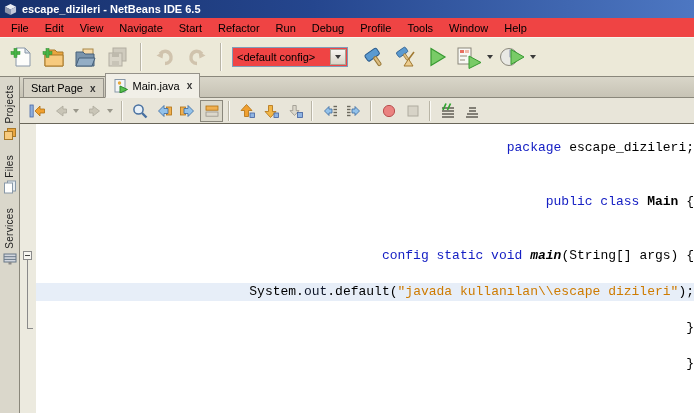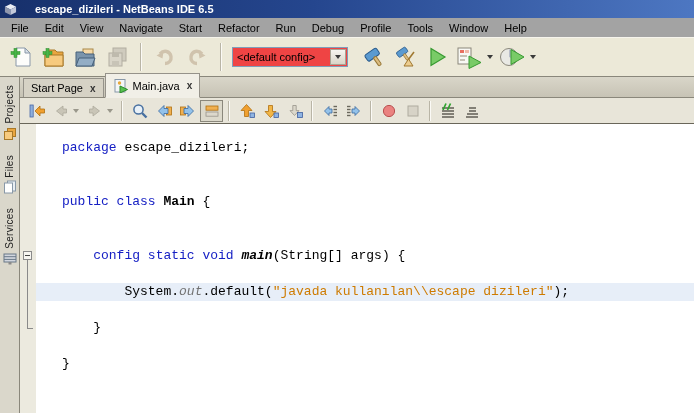--- a/index.html
+++ b/index.html
@@ -2,25 +2,25 @@
 <html><head>
 <meta charset="utf-8">
 <style>
   * { box-sizing: border-box; margin: 0; padding: 0; }
   html,body { width:694px; height:413px; overflow:hidden; }
   body { font-family:"Liberation Sans", sans-serif; font-size:11px; background:#ece9d8; color:#000; }
   .window { width:694px; height:413px; display:flex; flex-direction:column; }
 
   
   .titlebar { height:18px; flex:0 0 18px; background:linear-gradient(90deg,#17306b 0%,#25468e 45%,#4d77c2 100%);
-    color:#fff; font-weight:bold; font-size:11px; display:flex; align-items:center; gap:18px; padding:0 4px; }
+    color:#fff; font-weight:bold; font-size:11px; display:flex; align-items:center; gap:5px; padding:0 4px; }
   .titlebar .js-icon { display:flex; align-items:center; }
 
   
-  .menubar { height:20px; flex:0 0 20px; background:#a3a3a3; display:flex; align-items:center; padding:0 3px;
+  .menubar { height:20px; flex:0 0 20px; background:#ef4444; display:flex; align-items:center; padding:0 3px;
     border-bottom:1px solid #f6f4ec; }
   .menu-item { padding:3px 8px; cursor:default; }
 
   
   .toolbar { height:39px; flex:0 0 39px; background:#ece9d8; border-bottom:1px solid #8a877b;
     display:flex; align-items:center; padding:0 6px; gap:2px; }
   .tb-btn { width:30px; height:30px; display:flex; align-items:center; justify-content:center; border:1px solid transparent; }
   .tb-btn.disabled { opacity:.85; }
   .tb-sep { width:2px; height:28px; border-left:1px solid #b9b5a6; border-right:1px solid #fbfaf6; margin:0 6px; }
   .tb-dd { display:flex; align-items:center; padding:0 2px 0 1px; }
@@ -54,27 +54,27 @@
   .ed-btn.disabled { opacity:.9; }
   .ed-sep { width:2px; height:20px; border-left:1px solid #b9b5a6; border-right:1px solid #fbfaf6; margin:0 4px; }
   .ed-dd { display:flex; align-items:center; padding:0 3px 0 0; }
   .ed-dd .arr-down { border-top-color:#9a978b; }
 
   
   .editor { flex:1; background:#fff; display:flex; position:relative; min-height:0;
     font-family:"Liberation Mono","DejaVu Sans Mono",monospace; font-size:13px; }
   .gutter { width:16px; flex:0 0 16px; background:#eceadf; }
   .code { flex:1; padding-top:15px; overflow:hidden; }
-  .code-line { height:18px; line-height:18px; white-space:pre; padding-left:26px; }
+  .code-line { height:18px; line-height:18px; white-space:pre; padding-left:0;text-align:right; }
   .code-line.hl { background:#e7eef8; }
   .sg-kw  { color:#1620c4; }
   .sg-pl  { color:#000; }
   .sg-cls { color:#000; font-weight:bold; }
   .sg-mth { color:#000; font-weight:bold; font-style:italic; }
-  .sg-fld { color:#737373; font-style:italic; }
+  .sg-fld { color:#0f172a; }
   .sg-str { color:#ce7b00; }
 
   
   .fold-box { position:absolute; left:3px; top:127px; width:9px; height:9px; background:#f6f5f0;
     border:1px solid #8a8a8a; }
   .fold-box::after { content:""; position:absolute; left:1px; top:3px; width:5px; height:1px; background:#444; }
   .fold-vline { position:absolute; left:7px; top:136px; width:1px; height:68px; background:#8a8a8a; }
   .fold-tick { position:absolute; left:7px; top:204px; width:6px; height:1px; background:#8a8a8a; }
 
   .icon { display:inline-flex; align-items:center; justify-content:center; }

